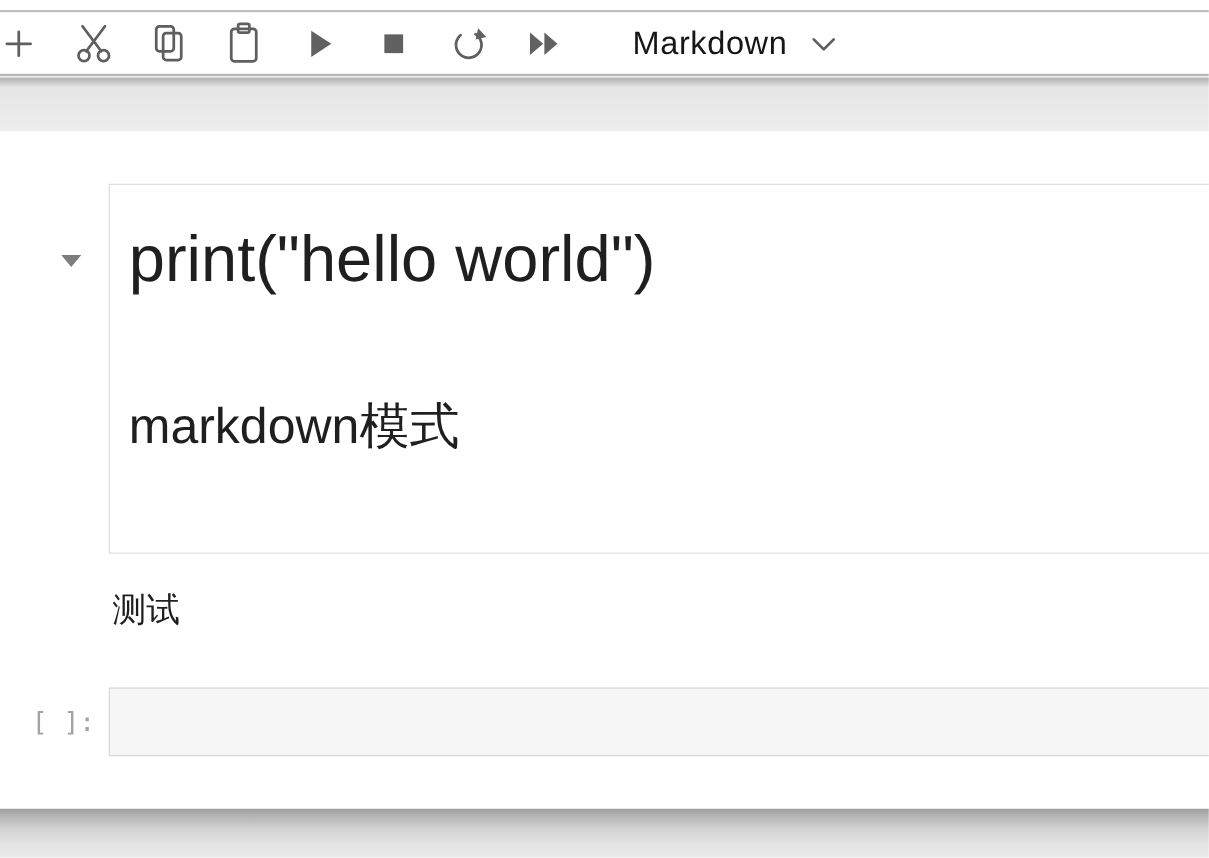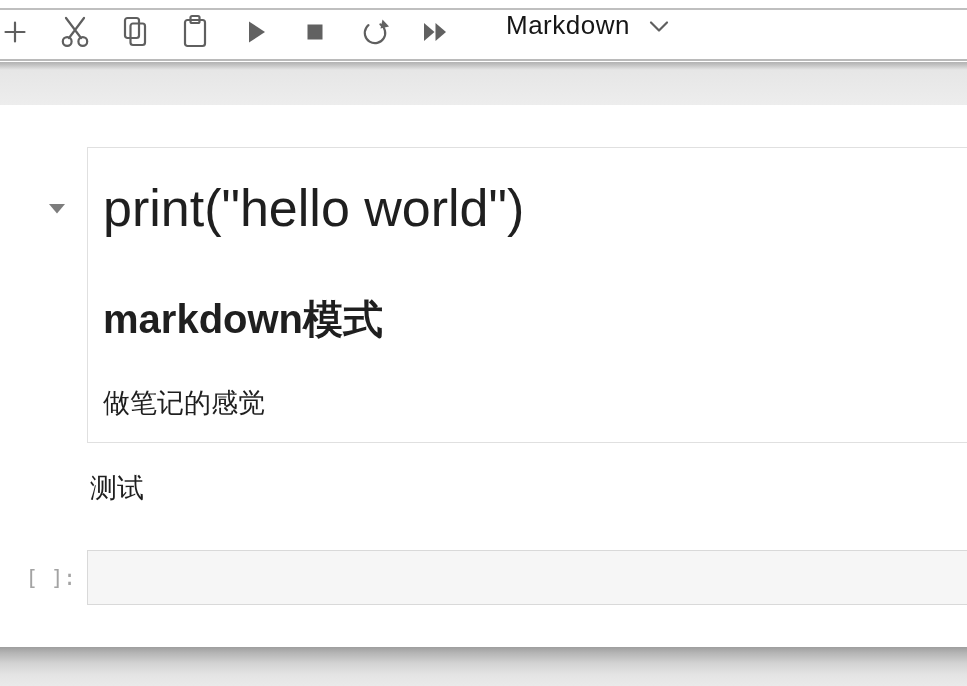--- a/index.html
+++ b/index.html
@@ -16,21 +16,21 @@
   .top-line {
     position: absolute; top: 8px; left: 0; right: 0; height: 2px;
     background: #bfbfbf;
   }
 
   
   .toolbar {
     position: absolute; top: 10px; left: 0; right: 0; height: 51px;
     background: #ffffff;
     border-bottom: 2px solid #bababa;
-    display: flex; align-items: flex-start;
+    display: flex; align-items: center;
     padding-left: 0;
   }
   .tb-btn {
     width: 30px; height: 44px; margin-right: 30px;
     display: flex; align-items: center; justify-content: center;
     background: none; border: none; cursor: pointer; padding: 0;
   }
   .tb-btn svg { display: block; }
   .icon-stroke { stroke: #5f5f5f; fill: none; stroke-width: 2.2; stroke-linecap: round; stroke-linejoin: round; }
   .icon-fill { fill: #616161; }
@@ -65,22 +65,22 @@
     position: absolute; left: 87px; right: -6px; top: 42px; height: 296px;
     border: 1px solid #e0e0e0; background: #ffffff;
     padding: 28px 20px 0 15px;
     cursor: pointer;
   }
   .md-h1 {
     font-size: 52px; line-height: 64px; font-weight: 400; color: #1f1f1f;
     white-space: nowrap;
   }
   .md-h2 {
-    font-size: 40px; line-height: 50px; font-weight: 700; color: #1f1f1f;
-    margin-top: 54px; white-space: nowrap;
+    font-size: 40px; line-height: 50px; font-weight: 400; color: #1f1f1f;
+    margin-top: 76px; white-space: nowrap;
   }
   .md-p {
     font-size: 27px; line-height: 34px; font-weight: 400; color: #1f1f1f;
     margin-top: 42px; white-space: nowrap;
   }
 
   .md-cell-plain {
     position: absolute; left: 90px; top: 366px; right: 0;
     font-size: 27px; line-height: 34px; color: #1f1f1f; cursor: pointer;
     white-space: nowrap;
@@ -200,21 +200,20 @@
     <span>
       <svg width="20" height="14" viewBox="0 0 20 14">
         <polygon fill="#7d7d7d" points="2,2 18,2 10,11.5"></polygon>
       </svg>
     </span>
   </button>
 
   <div class="md-cell-selected">
     <div class="md-h1">print("hello world")</div>
     <div class="md-h2">markdown模式</div>
-    <div class="md-p">做笔记的感觉</div>
   </div>
 
   <div class="md-cell-plain">
     <span>测试</span>
   </div>
 
   <div class="code-prompt">[ ]:</div>
 
   <div class="code-cell-input">
     <span></span>

